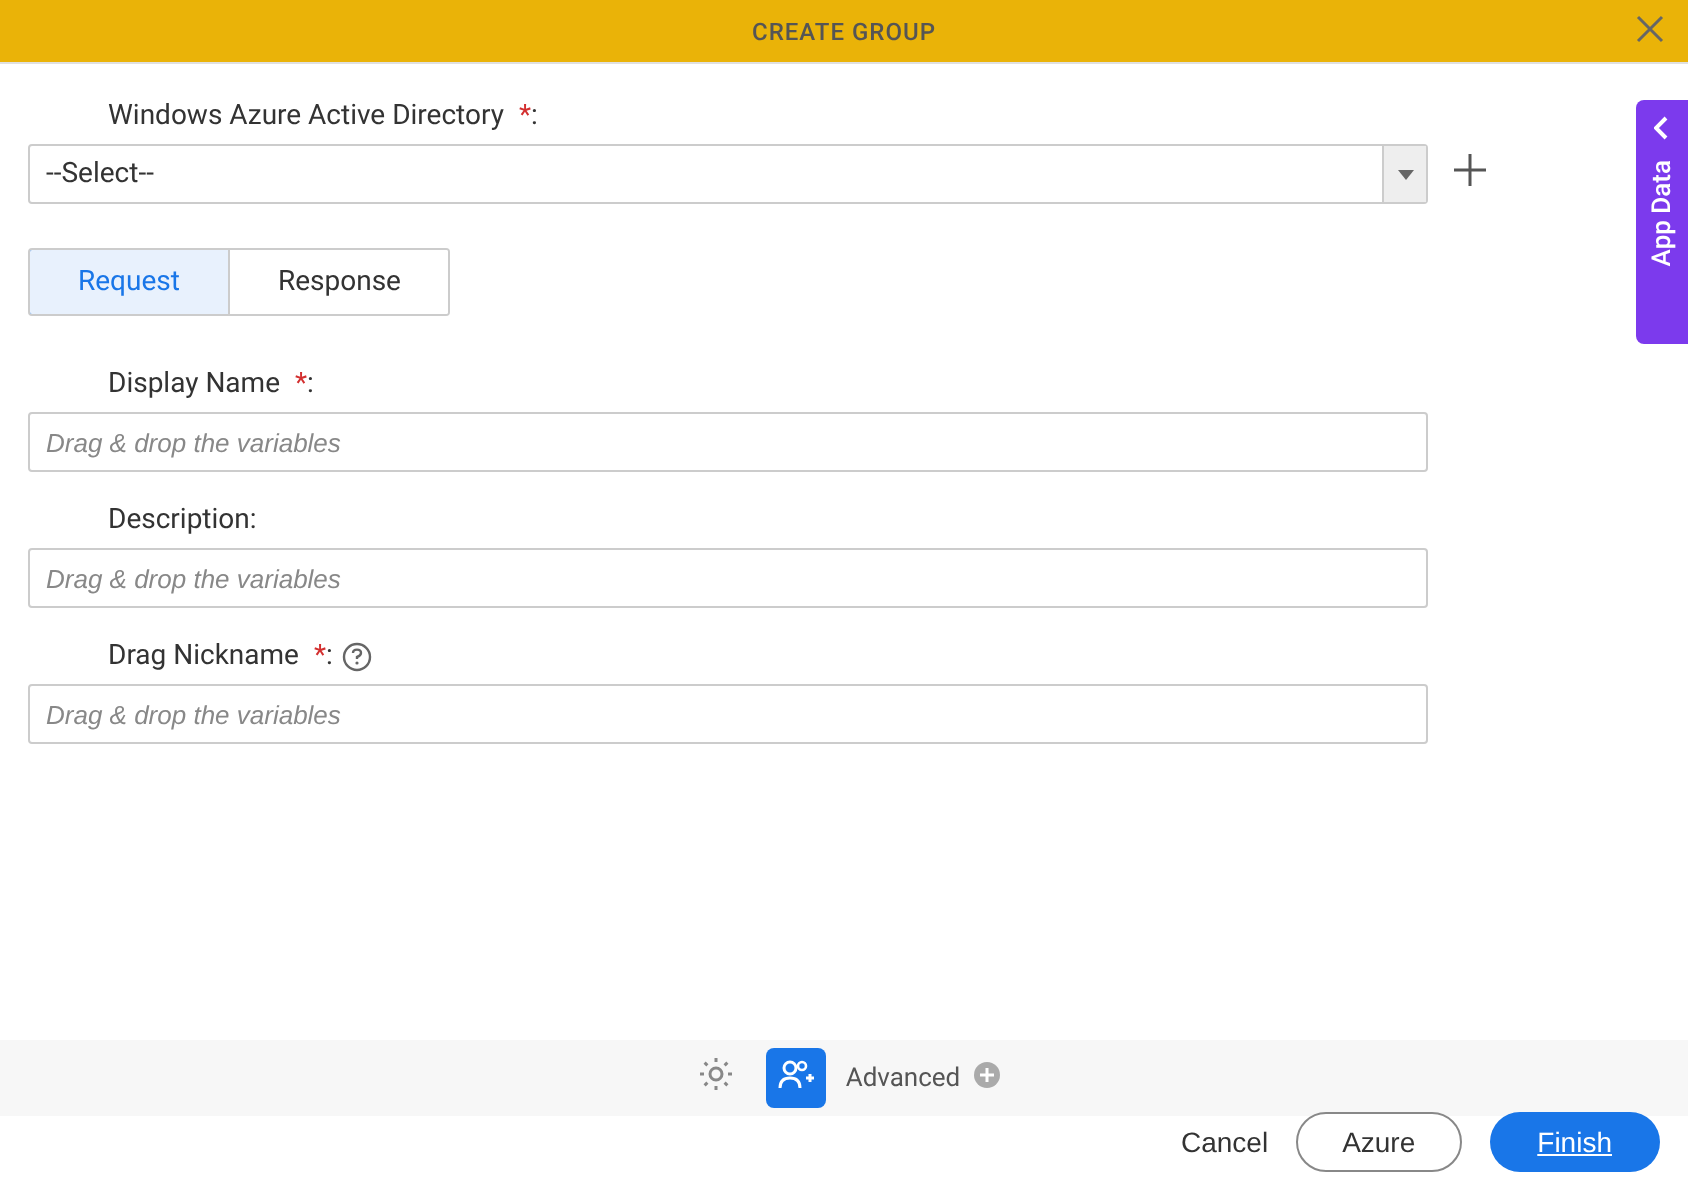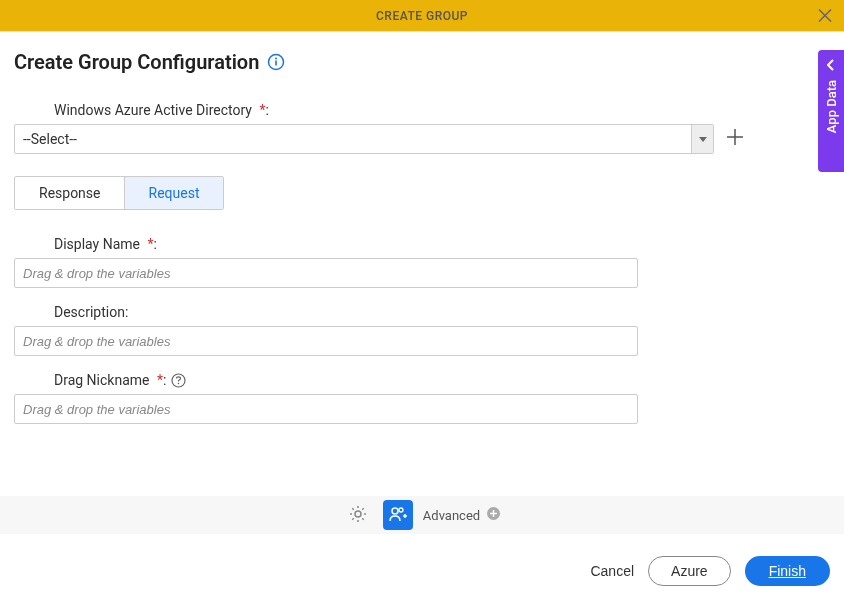--- a/index.html
+++ b/index.html
@@ -127,21 +127,21 @@
     .tab.active {
       background: #e8f1fd;
       color: #1976e8;
       border: 1px solid #1976e8;
       margin: -1px;
       border-radius: 2px 0 0 2px;
     }
     .tab + .tab { border-left: 1px solid #ccc; }
     .form-group { margin-bottom: 16px; }
     .text-input {
-      width: 624px;
+      width: 700px;
       height: 30px;
       border: 1px solid #ccc;
       border-radius: 2px;
       padding: 0 8px;
       font-size: 13px;
       font-style: italic;
       color: #888;
     }
     .text-input::placeholder { color: #888; font-style: italic; }
     .help-icon {
@@ -171,21 +171,21 @@
     }
     .side-tab-text {
       writing-mode: vertical-rl;
       transform: rotate(180deg);
       color: #fff;
       font-size: 13px;
       font-weight: 500;
     }
     .bottom-toolbar {
       position: absolute;
-      bottom: 60px;
+      bottom: 36px;
       left: 0;
       right: 0;
       height: 38px;
       background: #f7f7f7;
       display: flex;
       align-items: center;
       justify-content: center;
       gap: 10px;
     }
     .gear-btn, .group-btn {
@@ -252,30 +252,20 @@
   <button class="close-btn">
     <span>
       <svg width="14" height="14" viewBox="0 0 14 14">
           <path d="M1 1 L13 13 M13 1 L1 13" stroke="#666" stroke-width="1.5" fill="none"></path>
         </svg>
     </span>
   </button>
 </div>
 
 <div class="content">
-  <div class="page-title-row">
-    <h1 class="page-title">Create Group Configuration</h1>
-    <span class="info-icon">
-      <svg width="18" height="18" viewBox="0 0 18 18">
-          <circle cx="9" cy="9" r="7.5" fill="none" stroke="#1976e8" stroke-width="1.5"></circle>
-          <circle cx="9" cy="5.5" r="1" fill="#1976e8"></circle>
-          <rect x="8.2" y="7.5" width="1.6" height="5" fill="#1976e8"></rect>
-        </svg>
-    </span>
-  </div>
 
   <div class="field-label">
     <span>Windows Azure Active Directory</span>
     <span>&nbsp;<span class="req">*</span>:</span>
   </div>
   <div class="select-row">
     <div class="select-box">
       <div class="select-value">--Select--</div>
       <div class="select-arrow">
         <svg width="8" height="5" viewBox="0 0 8 5">
@@ -286,22 +276,22 @@
     <button class="plus-btn">
       <span>
         <svg width="18" height="18" viewBox="0 0 18 18">
             <path d="M9 1 V17 M1 9 H17" stroke="#555" stroke-width="1.5"></path>
           </svg>
       </span>
     </button>
   </div>
 
   <div class="tabs">
+    <div class="tab active">Request</div>
     <div class="tab">Response</div>
-    <div class="tab active">Request</div>
   </div>
 
   <div class="form-group">
     <div class="field-label">
       <span>Display Name</span>
       <span>&nbsp;<span class="req">*</span>:</span>
     </div>
     <input class="text-input" placeholder="Drag &amp; drop the variables" style="">
   </div>
 

